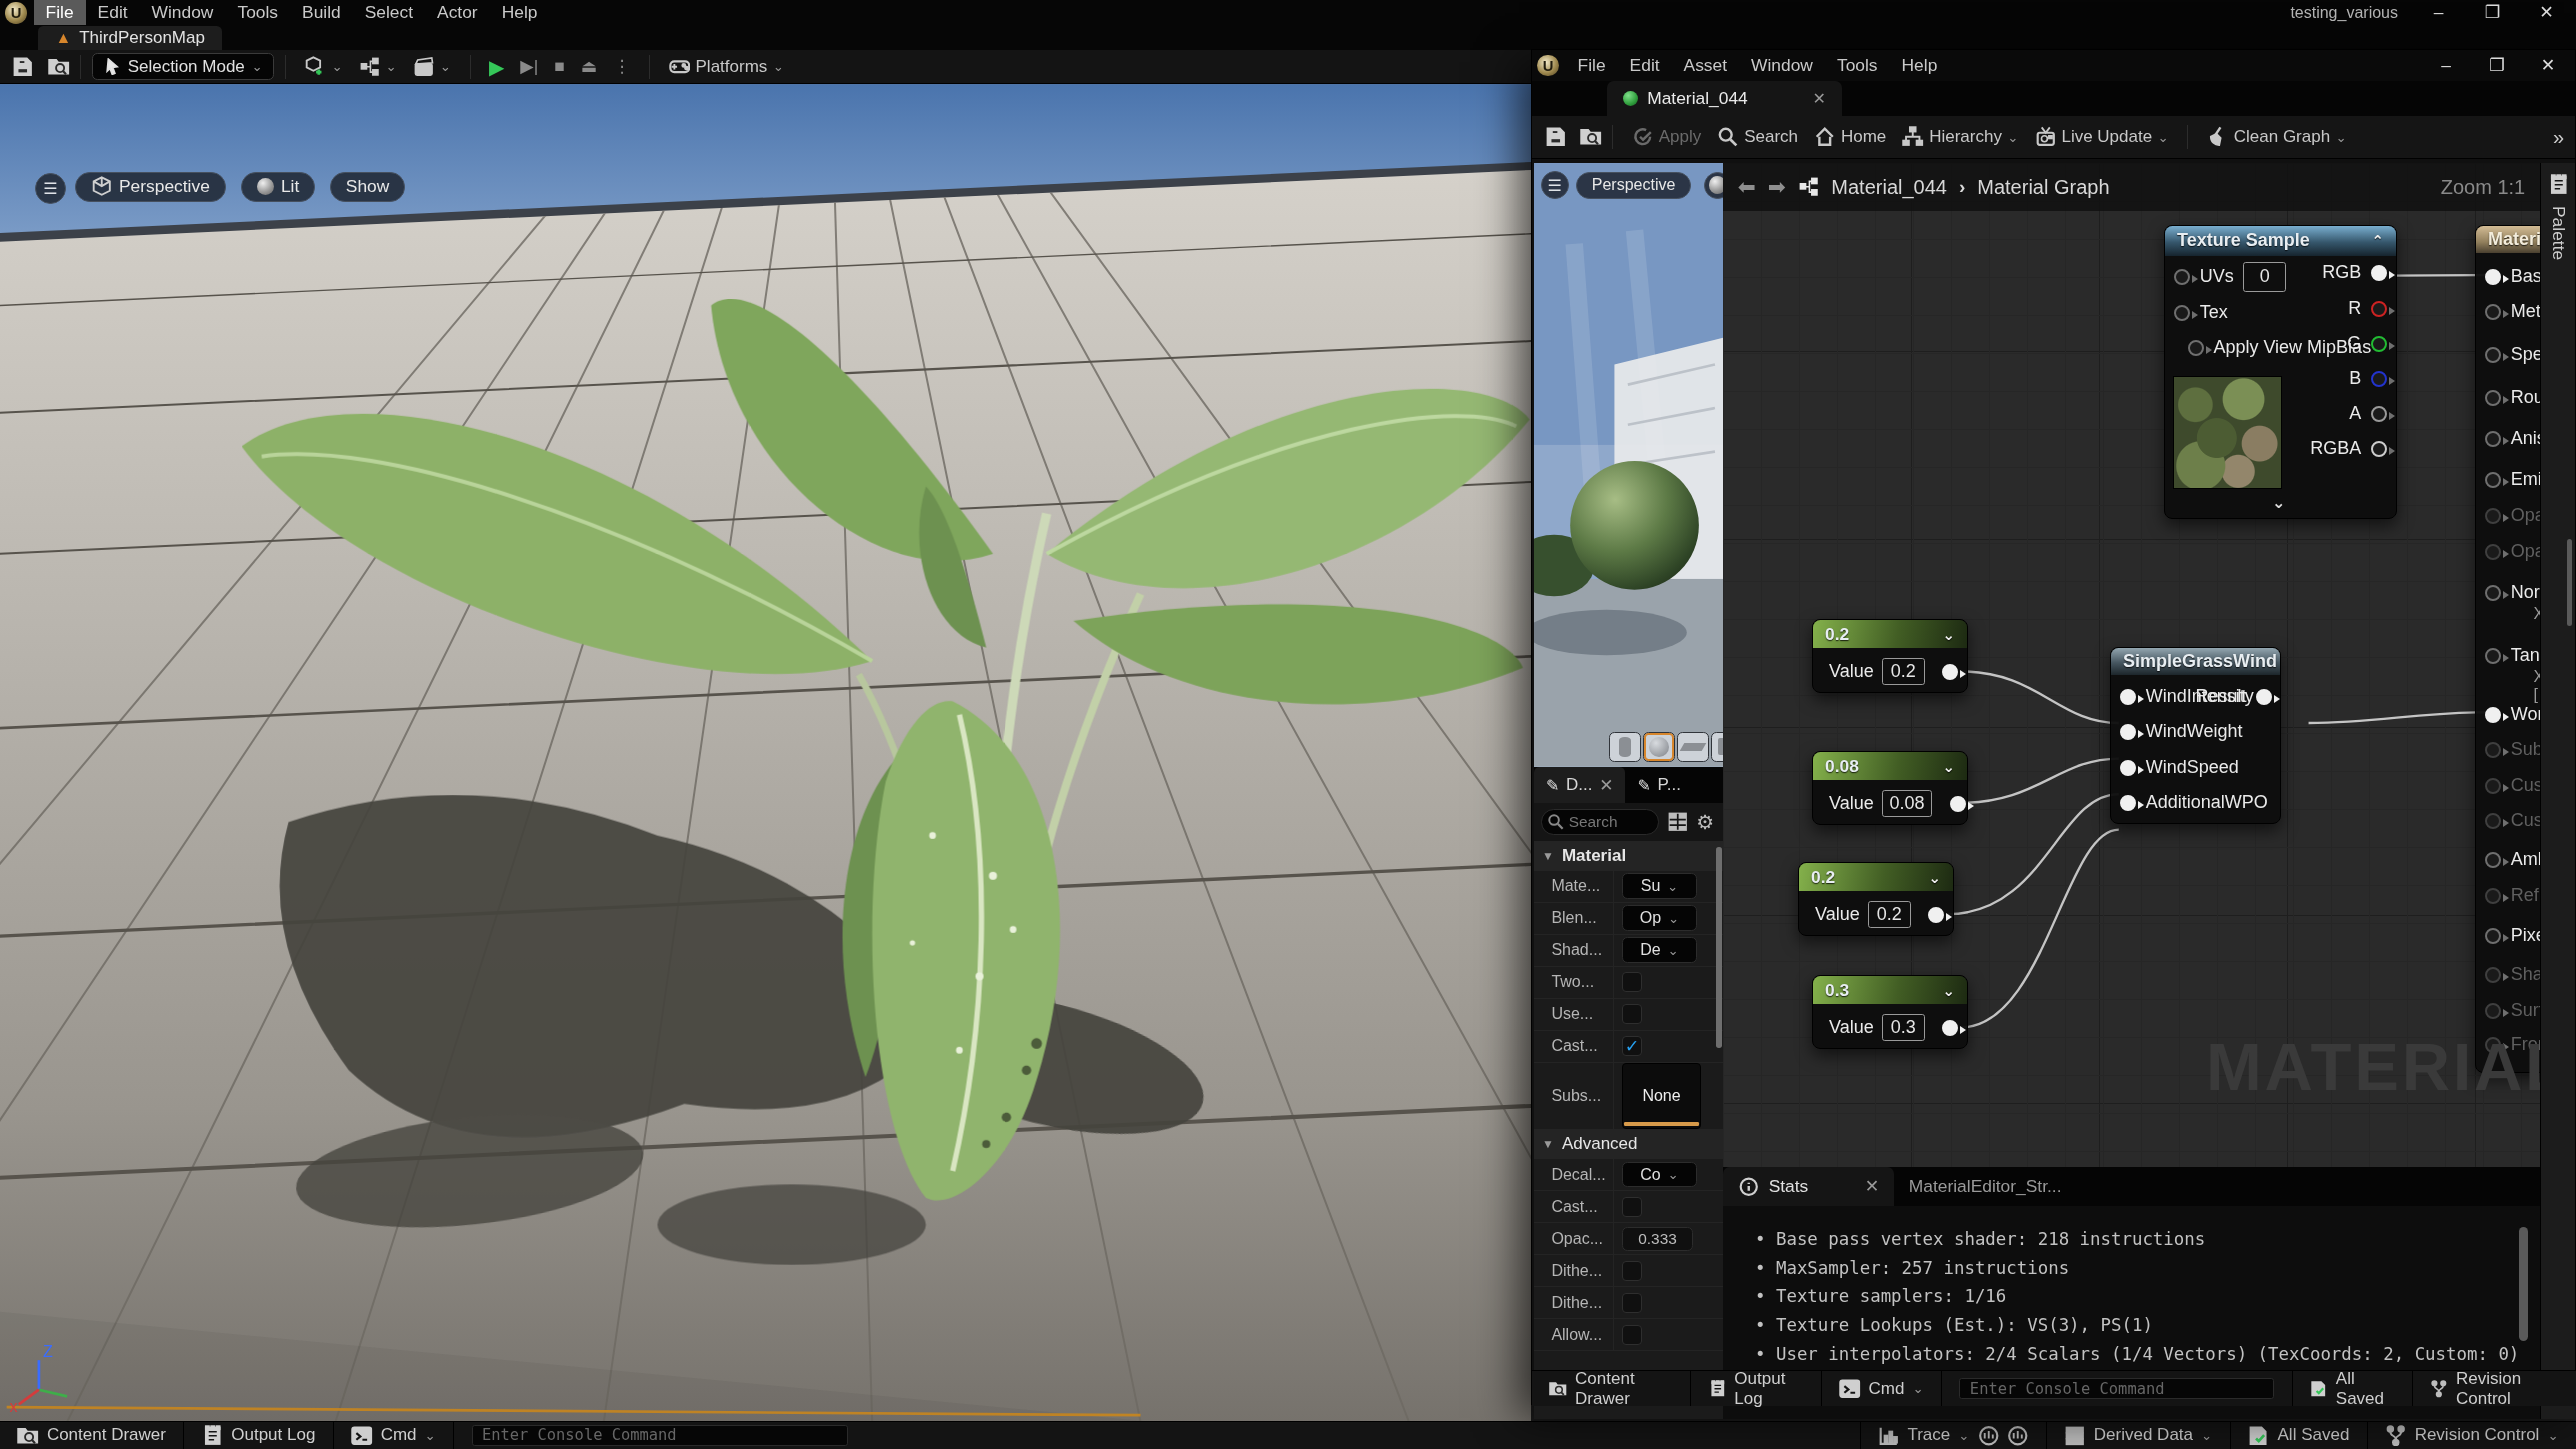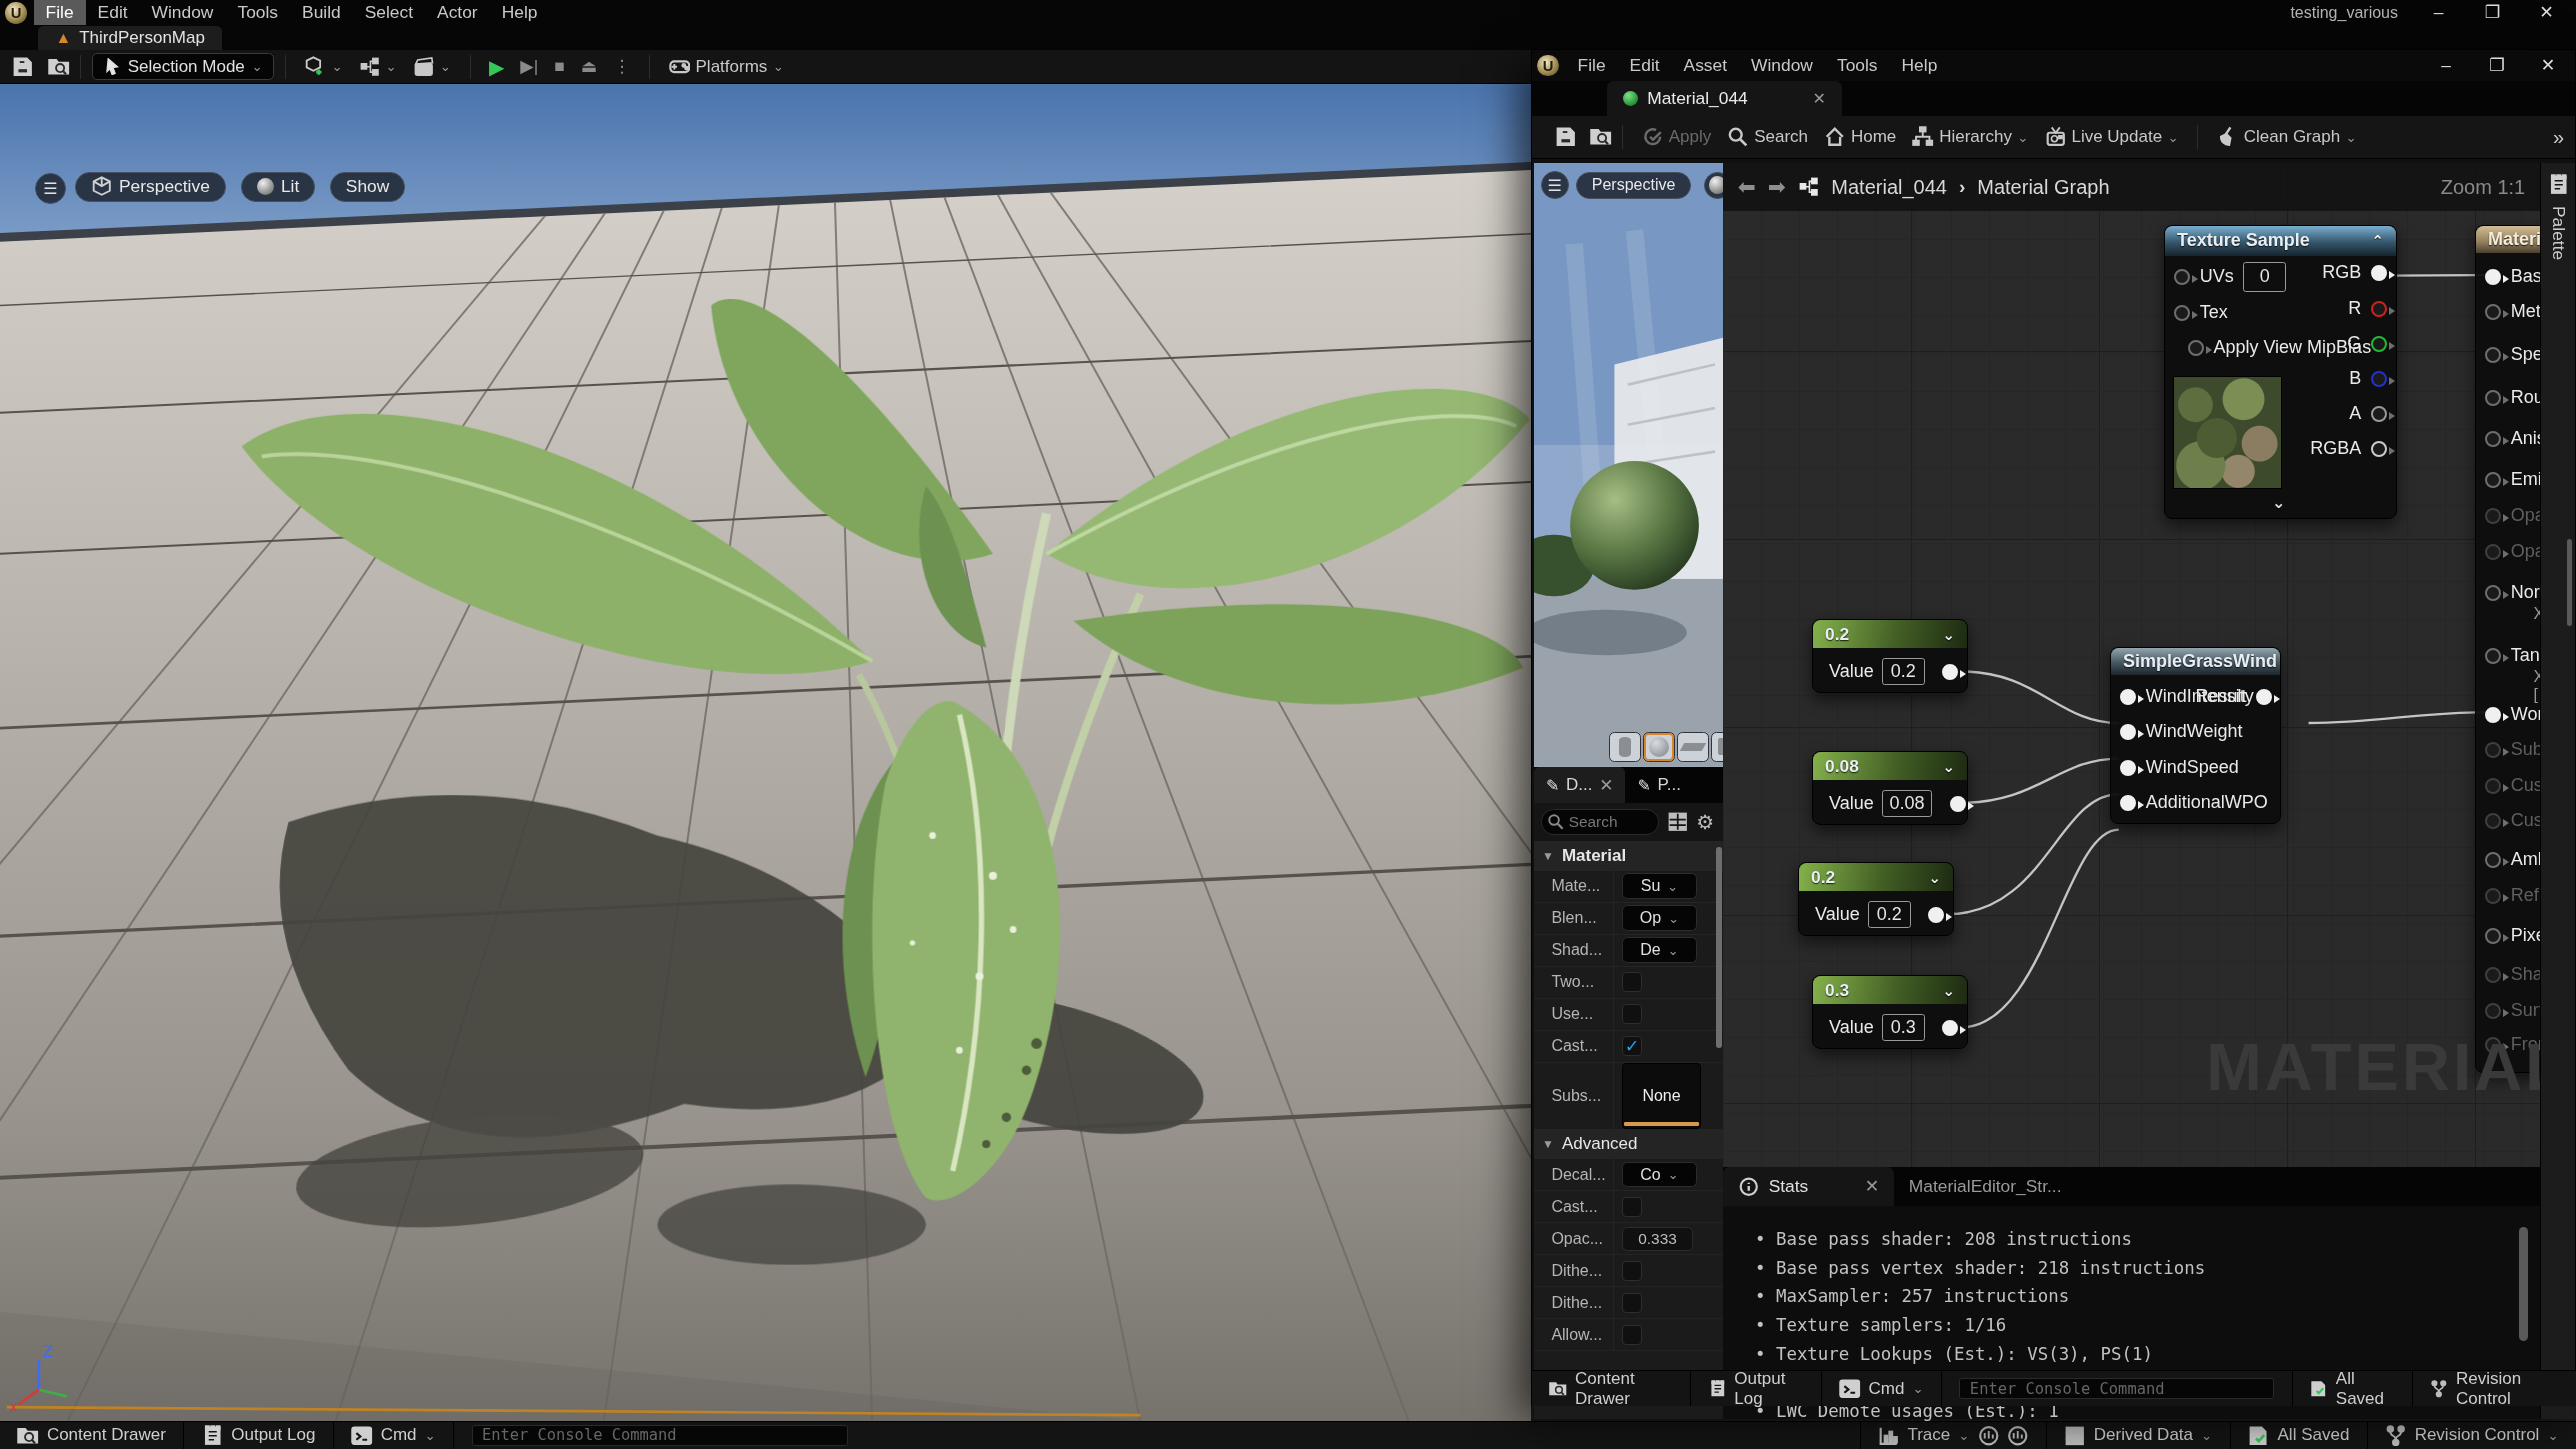--- a/index.html
+++ b/index.html
@@ -45,21 +45,21 @@
     color:#9a9a9a; font-family:"DejaVu Sans Mono",monospace; font-size:15.4px; padding:0 9.4px; }
   .console-input::placeholder { color:#666; }
   
   #matwin { left:1531px; top:49px; width:1045px; height:1356px; background:#101010; border:0.7px solid #000; box-shadow:-12px 13.4px 40px rgba(0,0,0,.65); }
   #me-titlebar { left:0; top:0; width:100%; height:31px; background:#0a0a0a; display:flex; align-items:center; }
   #me-tabbar { left:0; top:31px; width:100%; height:35px; background:#050505; }
   #me-tab { left:75px; top:0; height:35px; display:flex; align-items:center; gap:9.4px; background:#151515; padding:0 16px; border-radius:6.7px 6.7px 0 0; min-width:235px; }
   .matdot { width:14.8px; height:14.8px; border-radius:50%; background:radial-gradient(circle at 35% 30%,#7fe08a,#2f9e3c 60%,#16571f); }
   #me-tab .lbl { font-size:17.4px; color:#eaeaea; }
   #me-tab .x { margin-left:auto; color:#9a9a9a; font-size:16px; }
-  #me-toolbar { left:0; top:66px; width:100%; height:43px; background:#151515; display:flex; align-items:center; border-bottom:0.7px solid #000;padding-left:10px; }
+  #me-toolbar { left:0; top:66px; width:100%; height:43px; background:#151515; display:flex; align-items:center; border-bottom:0.7px solid #000; }
   .disabled { color:#6a6a6a !important; }
   #me-dd-arrows { margin-left:auto; font-size:20px; color:#cfcfcf; padding-right:14.8px; letter-spacing:-4px; }
   
   #left-panel { left:2px; top:113px; width:189px; height:1256px; background:#1b1b1b; }
   #preview { left:0; top:0; width:189px; height:604px; overflow:hidden; background:linear-gradient(#6b8fc0,#9db4d4 60%,#b9c5d2); }
   #preview .vp-pill { height:27px; font-size:16px; }
   .shape-btn { width:32px; height:29.5px; border-radius:5.4px; background:#cdd2d8; border:0.7px solid #30343a; display:flex; align-items:center; justify-content:center; }
   .shape-btn.on { box-shadow:0 0 0 2px #d7862c inset; }
   .shp { background:#8b8f94; }
   #dp-tabs { left:0; top:604px; width:189px; height:36px; background:#050505; display:flex; }
@@ -1006,21 +1006,20 @@
             </svg>
           </span>
         <span>Stats</span>
         <span style="margin-left:auto;color:#9a9a9a">✕</span>
       </div>
       <div class="stat-tab off">
         <span>MaterialEditor_Str...</span>
       </div>
     </div>
     <ul id="stats-list">
-        <li>Base pass shader: 208 instructions</li>
         <li>Base pass vertex shader: 218 instructions</li>
         <li>MaxSampler: 257 instructions</li>
         <li>Texture samplers: 1/16</li>
         <li>Texture Lookups (Est.): VS(3), PS(1)</li>
         <li>User interpolators: 2/4 Scalars (1/4 Vectors) (TexCoords: 2, Custom: 0)</li>
         <li>LWC Demote usages (Est.): 1</li>
       </ul>
     <div class="vscroll" style="right:12px;top:60px;height:114px"></div>
   </div>
 

